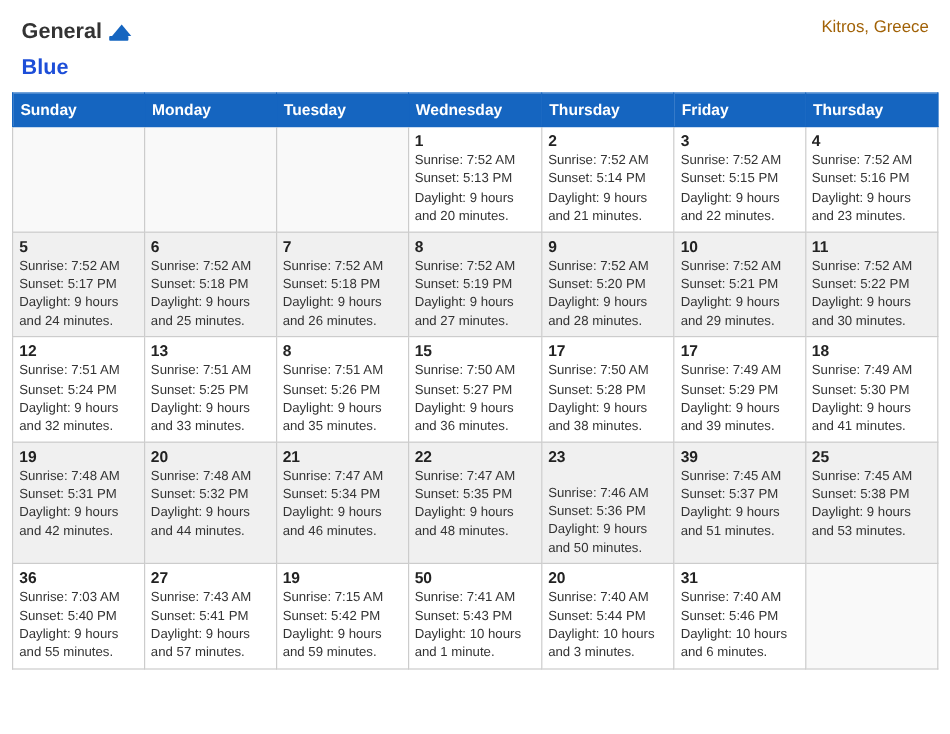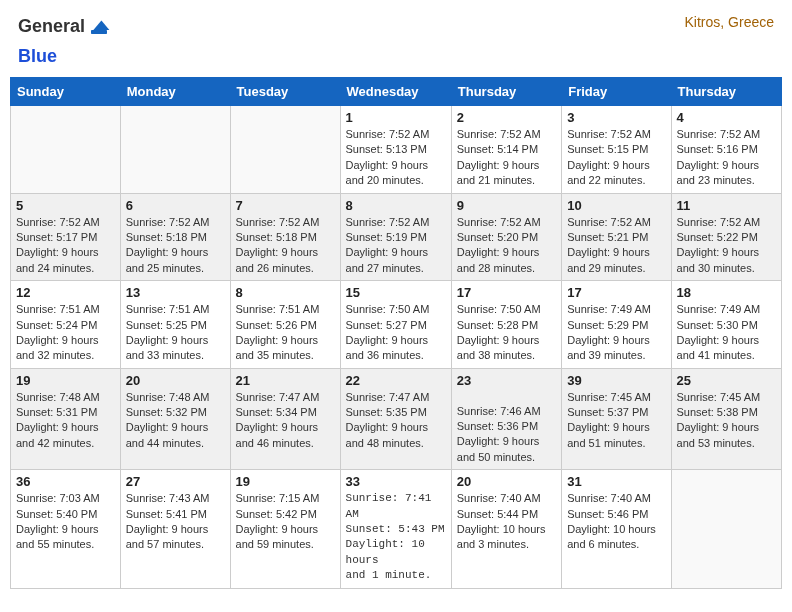--- a/index.html
+++ b/index.html
@@ -324,22 +324,22 @@
 and 57 minutes.</div>
         </td>
         <td>
           <div class="day-number">19</div>
           <div class="day-info" style="white-space: pre-line;">Sunrise: 7:15 AM
 Sunset: 5:42 PM
 Daylight: 9 hours
 and 59 minutes.</div>
         </td>
         <td>
-          <div class="day-number">33</div>
-          <div class="day-info" style="white-space: pre-line; font-family: Liberation Mono, monospace;">Sunrise: 7:41 AM
+          <div class="day-number">50</div>
+          <div class="day-info" style="white-space: pre-line;">Sunrise: 7:41 AM
 Sunset: 5:43 PM
 Daylight: 10 hours
 and 1 minute.</div>
         </td>
         <td>
           <div class="day-number">20</div>
           <div class="day-info" style="white-space: pre-line;">Sunrise: 7:40 AM
 Sunset: 5:44 PM
 Daylight: 10 hours
 and 3 minutes.</div>

